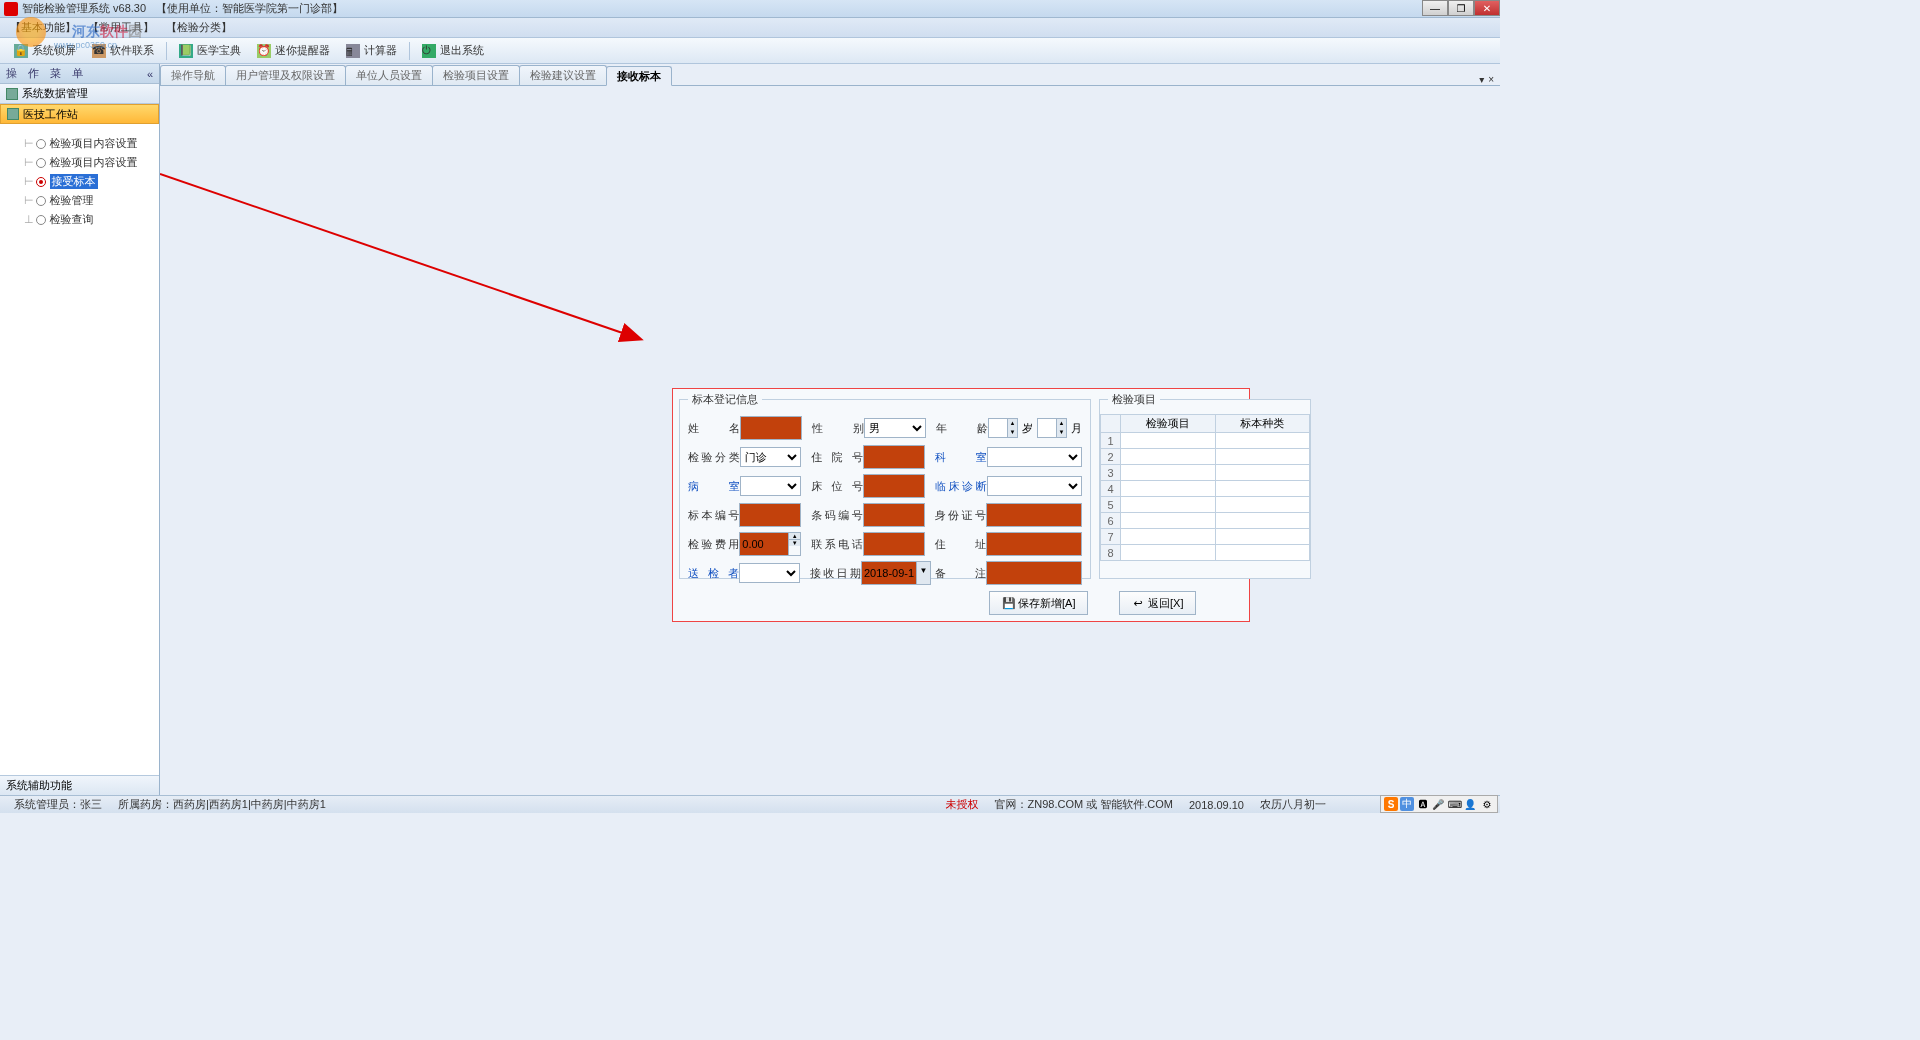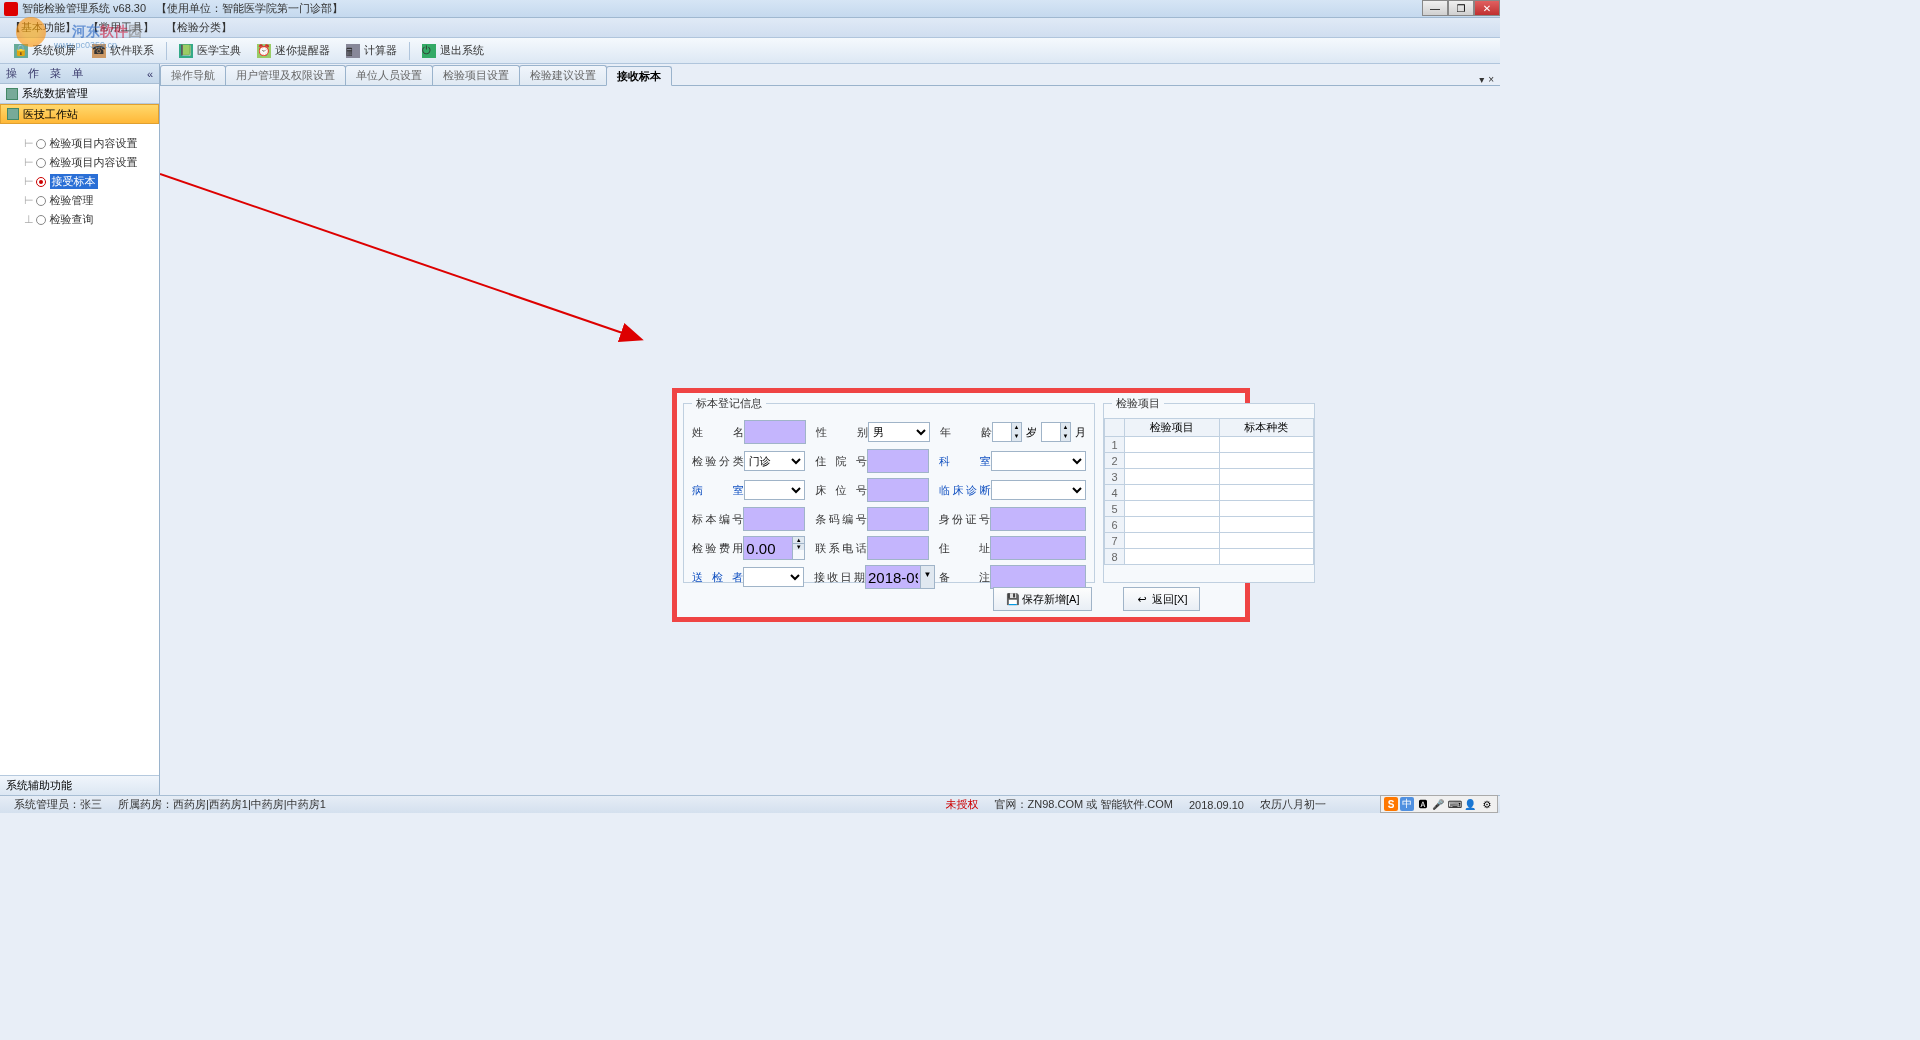--- a/index.html
+++ b/index.html
@@ -50,30 +50,30 @@
 .content { flex: 1; background: #e8eef7; position: relative; }
 .tabstrip { height: 22px; display: flex; align-items: flex-end; border-bottom: 1px solid #9ab3cc; }
 .tab { height: 20px; padding: 0 10px; border: 1px solid #9ab3cc; border-bottom: none; background: linear-gradient(#f0f5fb, #e0e9f3); font-size: 11px; display: flex; align-items: center; margin-right: -1px; border-radius: 3px 3px 0 0; cursor: pointer; color: #666; }
 .tab.active { background: #e8eef7; color: #000; font-weight: bold; border-bottom: 1px solid #e8eef7; margin-bottom: -1px; }
 .tab-controls { margin-left: auto; display: flex; gap: 4px; padding-right: 6px; font-size: 10px; color: #333; }
 
 
 .arrow-svg { position: absolute; left: 0; top: 0; pointer-events: none; }
 
 
-.form-panel { position: absolute; left: 512px; top: 324px; width: 578px; height: 234px; background: #f6f9fc; border: 5px solid #ef4444; }
+.form-panel { position: absolute; left: 512px; top: 324px; width: 578px; height: 234px; background: #f6f9fc; border: 1px solid #ef4444; }
 .fieldset { position: absolute; border: 1px solid #c0d0e0; background: #f6f9fc; }
 .fs-legend { position: absolute; top: -8px; left: 8px; background: #f6f9fc; padding: 0 4px; font-size: 11px; color: #333; }
 .fs1 { left: 6px; top: 10px; width: 412px; height: 180px; }
 .fs2 { left: 426px; top: 10px; width: 212px; height: 180px; }
 .form-grid { padding: 16px 8px 8px; }
 .form-row { display: flex; align-items: center; margin-bottom: 5px; }
 .f-label { width: 52px; font-size: 11px; text-align: justify; text-align-last: justify; color: #333; }
 .f-label.link { color: #1050c0; cursor: pointer; }
-.f-input { height: 20px; border: 1px solid #a0b4c8; background: #c4b5fd; font-size: 15px; padding: 11px 2px; }
+.f-input { height: 20px; border: 1px solid #a0b4c8; background: #c2410c; font-size: 11px; padding: 11px 2px; }
 .f-select { height: 20px; border: 1px solid #a0b4c8; background: #fff; font-size: 11px; }
 .f-spin { width: 30px; height: 20px; border: 1px solid #a0b4c8; display: inline-flex; }
 .f-spin input { width: 18px; border: none; font-size: 10px; }
 .f-spin .spin-btns { width: 10px; display: flex; flex-direction: column; }
 .f-spin .spin-btns div { flex: 1; background: #e0e8f0; border-left: 1px solid #a0b4c8; font-size: 6px; text-align: center; line-height: 8px; }
 
 
 .mini-table { width: 100%; border-collapse: collapse; font-size: 11px; margin-top: 14px; }
 .mini-table th, .mini-table td { border: 1px solid #c0d0e0; padding: 1px 4px; height: 16px; background: #fff; }
 .mini-table th { background: #eef3f9; font-weight: normal; }

